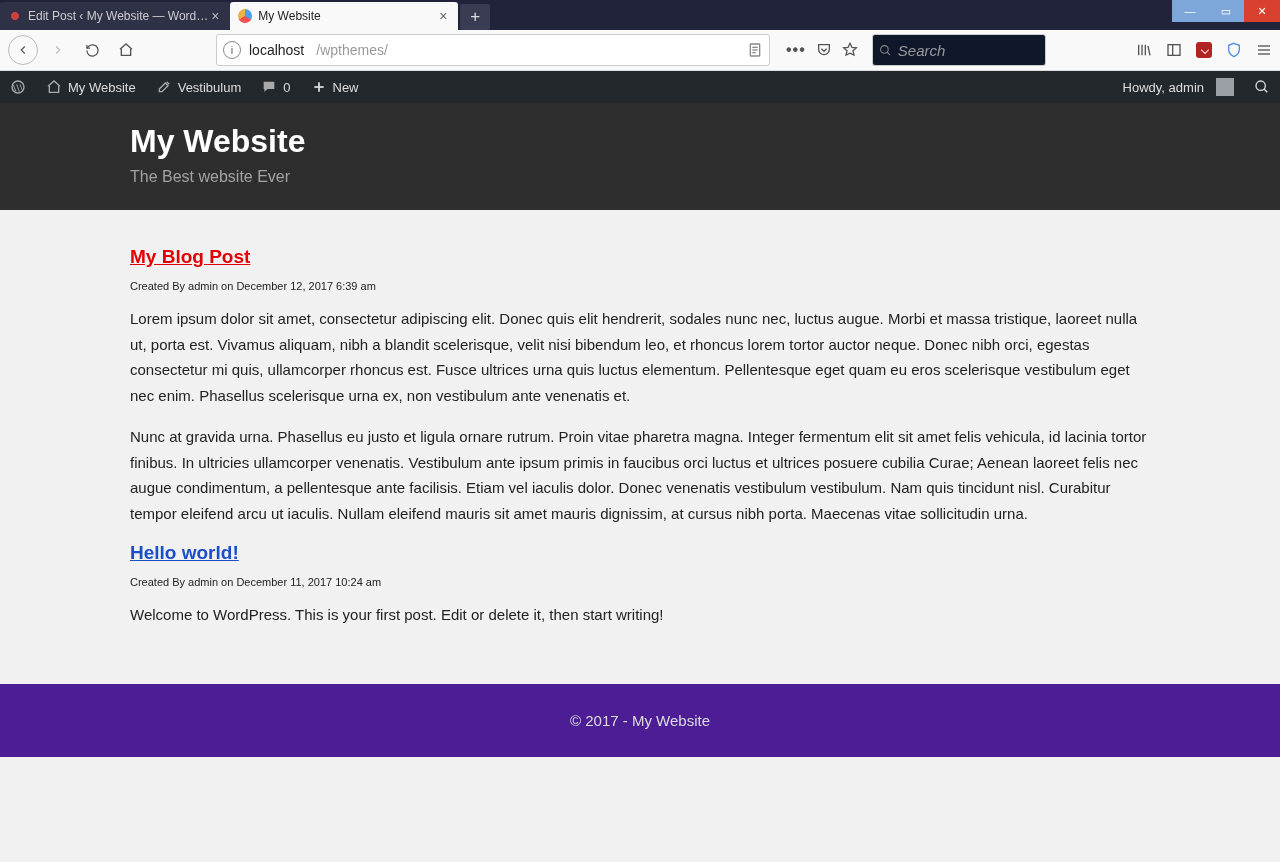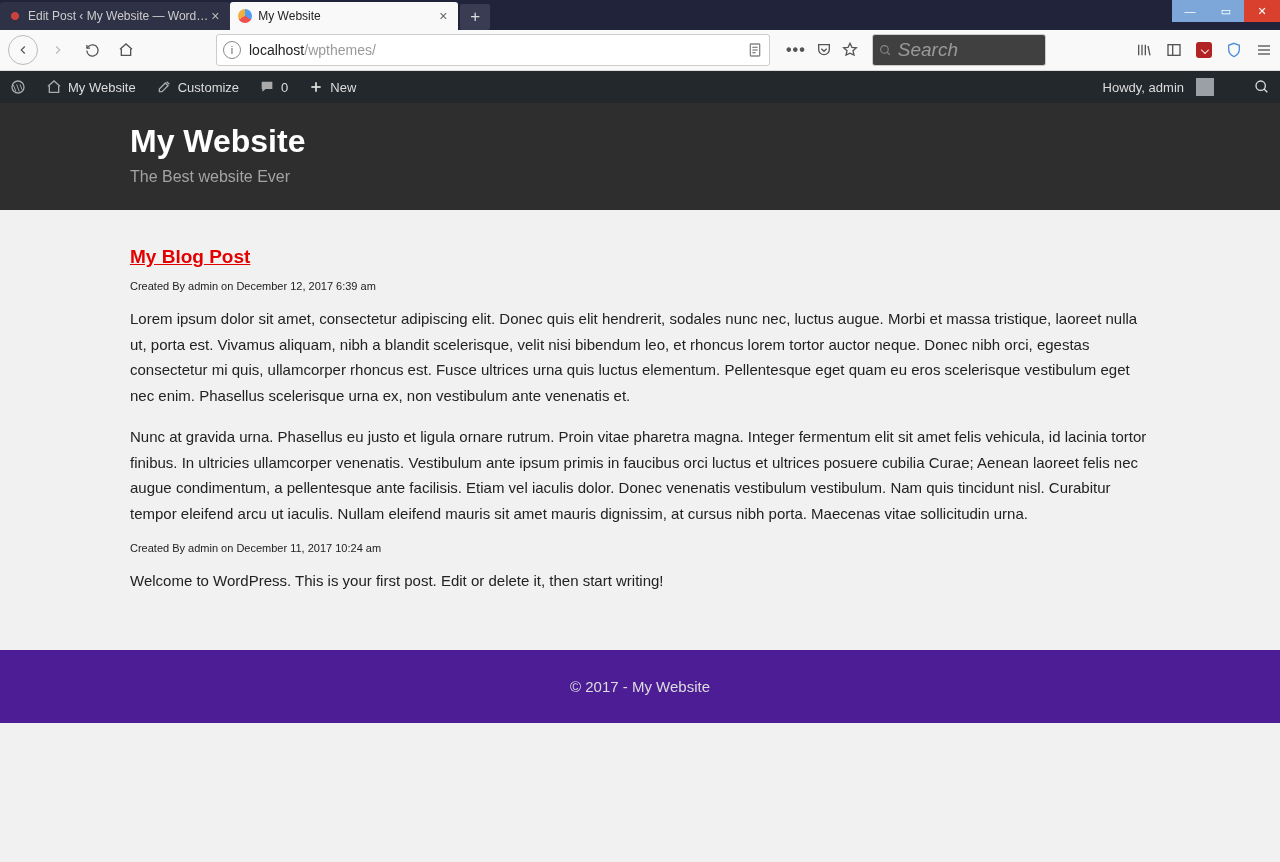--- a/index.html
+++ b/index.html
@@ -21,34 +21,34 @@
   .tab.inactive .tab-close{color:#bbb;}
   .newtab{width:30px;height:26px;background:#3A3C54;display:flex;align-items:center;justify-content:center;color:#ddd;font-size:17px;margin-left:2px;border-radius:2px;}
   
   .browser-toolbar{height:40px;background:#F9F9FA;border-bottom:1px solid #DDD;display:flex;align-items:center;padding:0 8px;gap:6px;}
   .tb-btn{width:28px;height:28px;border-radius:4px;display:flex;align-items:center;justify-content:center;color:#555;}
   .tb-btn.disabled{color:#bbb;}
   .tb-btn.circ{border:1px solid #BBB;border-radius:50%;width:28px;height:28px;}
   .urlbar{flex:0 0 540px;margin-left:70px;height:30px;background:#fff;border:1px solid #CCC;border-radius:3px;display:flex;align-items:center;padding:0 6px;font-size:14px;color:#777;}
   .urlbar .info-icon{width:16px;height:16px;border:1px solid #888;border-radius:50%;display:flex;align-items:center;justify-content:center;font-size:11px;color:#666;margin-right:8px;}
   .urlbar .host{color:#222;}
-  .urlbar .path{color:#999;}
+  .urlbar .path{color:#999;padding-left:12px;}
   .urlbar .readermode{margin-left:auto;color:#888;}
   .page-actions{display:flex;align-items:center;gap:10px;margin-left:10px;color:#555;}
-  .searchbar{flex:0 0 160px;height:30px;background:#404040;border:1px solid #CCC;border-radius:3px;display:flex;align-items:center;padding:0 6px;font-size:19px;color:#888;margin-left:8px;}
+  .searchbar{flex:0 0 160px;height:30px;background:#0f172a;border:1px solid #CCC;border-radius:3px;display:flex;align-items:center;padding:0 6px;font-size:15px;color:#888;margin-left:8px;}
   .searchbar .mag{margin-right:6px;}
   .right-tools{display:flex;align-items:center;gap:14px;margin-left:auto;color:#444;}
   .ublock{width:16px;height:16px;background:#B22424;border-radius:3px;display:inline-block;position:relative;}
   .ublock:after{content:"";position:absolute;left:4px;top:3px;width:8px;height:8px;border:2px solid #fff;border-top:none;border-right:none;border-radius:0 0 0 2px;transform:rotate(-45deg) scale(.6);}
   .https-shield{color:#4E8FD8;}
   
   .wp-adminbar{height:32px;background:#23282D;color:#ddd;display:flex;align-items:center;font-size:13px;}
   .wp-item{display:flex;align-items:center;gap:6px;padding:0 10px;height:100%;}
   .wp-item .ico{width:16px;height:16px;display:inline-flex;align-items:center;justify-content:center;color:#aaa;}
-  .wp-adminbar .right{margin-left:auto;display:flex;align-items:center;gap:20px;}
+  .wp-adminbar .right{margin-left:auto;display:flex;align-items:center;}
   .wp-avatar{width:18px;height:18px;background:#9aa0a6;display:inline-block;margin-left:6px;}
   
   .site-header{background:#2E2E2E;color:#F1F1F1;padding:20px 0 24px 0;}
   .wrap{width:1020px;margin:0 auto;}
   .site-title{font-size:32px;font-weight:bold;margin:0 0 8px 0;color:#fff;}
   .site-tagline{font-size:16px;margin:0;color:#a3a3a3;}
   
   .content{padding:24px 0 40px 0;}
   .post-title{font-size:19px;font-weight:bold;margin:12px 0;}
   .post-title a{color:#E20000;text-decoration:underline;margin-top:23px;}
@@ -194,21 +194,21 @@
     </span>
     <span>My Website</span>
   </div>
   <div class="wp-item">
     <span class="ico">
       <svg width="16" height="16" viewBox="0 0 24 24" fill="none" stroke="#aaa" stroke-width="2">
           <path d="M14 6l4 4-9 9H5v-4z"></path>
           <path d="M16 4l4 4"></path>
         </svg>
     </span>
-    <span>Customize</span>
+    <span>Vestibulum</span>
   </div>
   <div class="wp-item">
     <span class="ico">
       <svg width="16" height="16" viewBox="0 0 24 24" fill="#aaa">
           <path d="M4 4h16v11H10l-5 4v-4H4z"></path>
         </svg>
     </span>
     <span>0</span>
   </div>
   <div class="wp-item">
@@ -247,20 +247,23 @@
 <main class="content">
   <div class="wrap">
 
     <h2 class="post-title">
       <a href="#">My Blog Post</a>
     </h2>
     <p class="meta">Created By admin on December 12, 2017 6:39 am</p>
     <p class="body">Lorem ipsum dolor sit amet, consectetur adipiscing elit. Donec quis elit hendrerit, sodales nunc nec, luctus augue. Morbi et massa tristique, laoreet nulla ut, porta est. Vivamus aliquam, nibh a blandit scelerisque, velit nisi bibendum leo, et rhoncus lorem tortor auctor neque. Donec nibh orci, egestas consectetur mi quis, ullamcorper rhoncus est. Fusce ultrices urna quis luctus elementum. Pellentesque eget quam eu eros scelerisque vestibulum eget nec enim. Phasellus scelerisque urna ex, non vestibulum ante venenatis et.</p>
     <p class="body">Nunc at gravida urna. Phasellus eu justo et ligula ornare rutrum. Proin vitae pharetra magna. Integer fermentum elit sit amet felis vehicula, id lacinia tortor finibus. In ultricies ullamcorper venenatis. Vestibulum ante ipsum primis in faucibus orci luctus et ultrices posuere cubilia Curae; Aenean laoreet felis nec augue condimentum, a pellentesque ante facilisis. Etiam vel iaculis dolor. Donec venenatis vestibulum vestibulum. Nam quis tincidunt nisl. Curabitur tempor eleifend arcu ut iaculis. Nullam eleifend mauris sit amet mauris dignissim, at cursus nibh porta. Maecenas vitae sollicitudin urna.</p>
 
+    <h2 class="post-title alt">
+      <a href="#">Hello world!</a>
+    </h2>
     <p class="meta">Created By admin on December 11, 2017 10:24 am</p>
     <p class="body">Welcome to WordPress. This is your first post. Edit or delete it, then start writing!</p>
   </div>
 </main>
 
 <footer class="site-footer">
   <span>© 2017 - My Website</span>
 </footer>
 
 </body></html>

